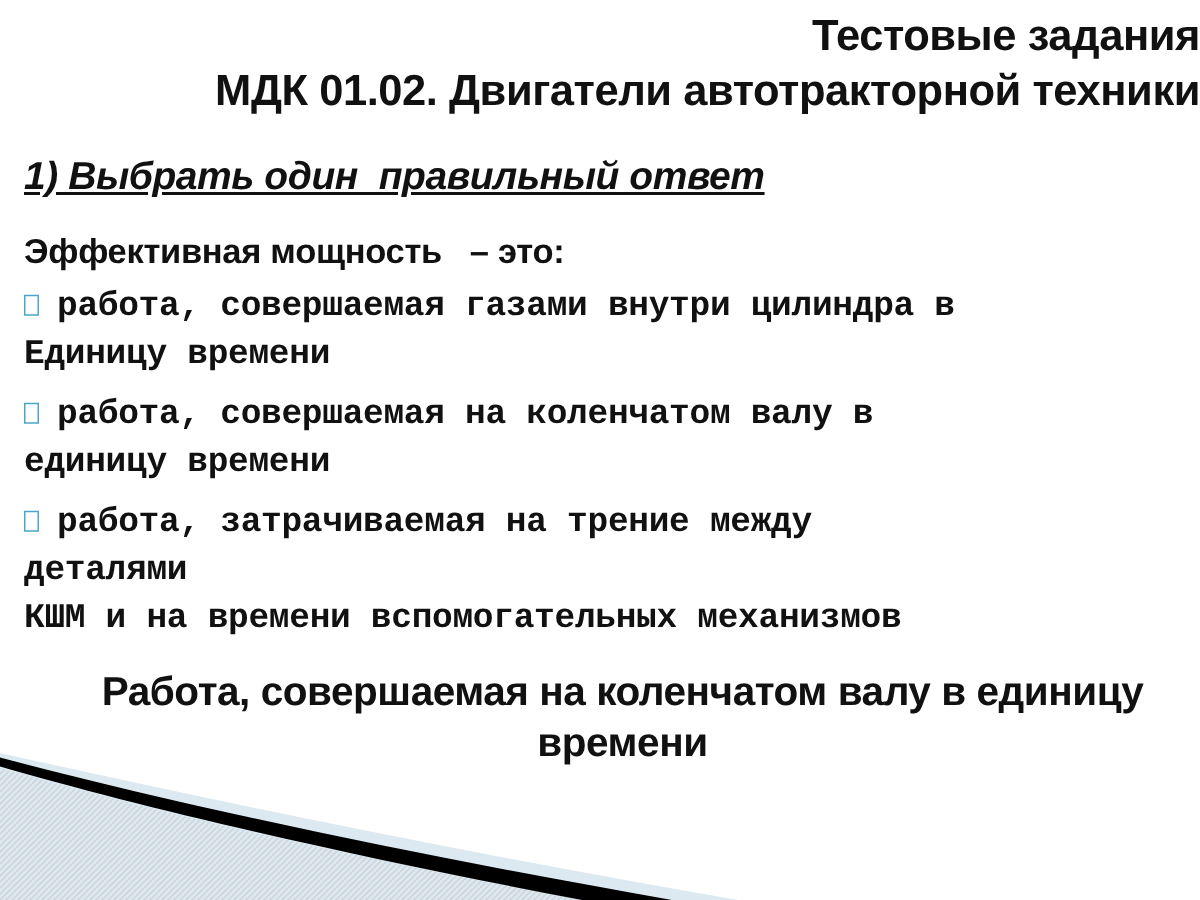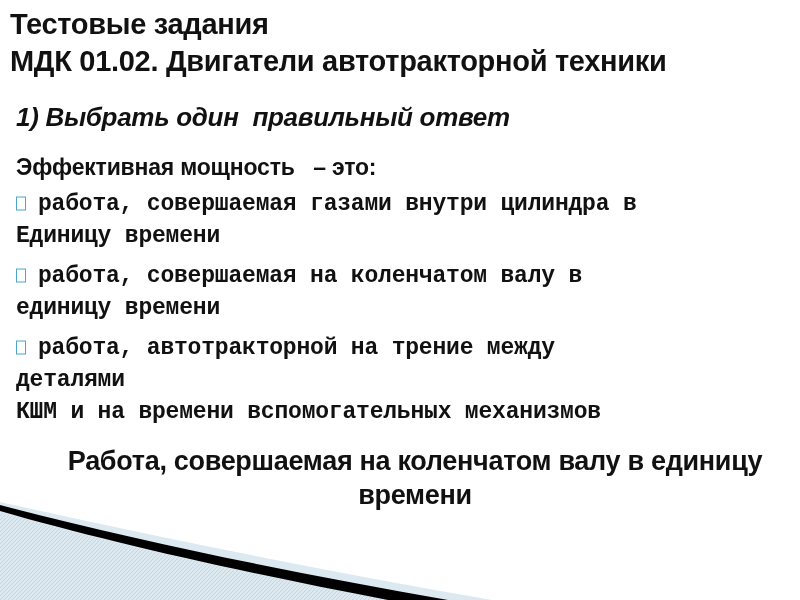--- a/index.html
+++ b/index.html
@@ -11,35 +11,36 @@
     overflow: hidden;
     font-family: "Liberation Sans", sans-serif;
     color: #111111;
     font-weight: bold;
   }
 
   
   .title {
     position: absolute;
     top: 6px; left: 10px; right: 0;
-    text-align: left;
+    text-align: right;
     font-size: 29px;
     line-height: 37px;
     letter-spacing: -0.3px;
   }
 
   
   .instruction {
     position: absolute;
     top: 101px; left: 16px; right: 16px;
     font-size: 26px;
     line-height: 32px;
     font-style: italic;
     white-space: pre-wrap;
     letter-spacing: -0.3px;
+    text-decoration: underline;
   }
 
   
   .stem {
     position: absolute;
     top: 151px; left: 16px; right: 16px;
     font-size: 23px;
     line-height: 32px;
     white-space: pre-wrap;
     letter-spacing: -0.2px;
@@ -102,21 +103,21 @@
   <div class="options">
     <p class="option">
       <span class="bullet-box"></span><span>работа, совершаемая газами внутри цилиндра в</span><br>
       <span>Единицу времени</span>
     </p>
     <p class="option">
       <span class="bullet-box"></span><span>работа, совершаемая на коленчатом валу в</span><br>
       <span>единицу времени</span>
     </p>
     <p class="option">
-      <span class="bullet-box"></span><span>работа, автотракторной на трение между деталями</span><br>
+      <span class="bullet-box"></span><span>работа, затрачиваемая на трение между деталями</span><br>
       <span>КШМ и на времени вспомогательных механизмов</span>
     </p>
   </div>
 
   <div class="answer">
     <div>Работа, совершаемая на коленчатом валу в единицу</div>
     <div>времени</div>
   </div>
 
   <svg class="corner-decoration" viewBox="0 0 500 100" preserveAspectRatio="none" aria-hidden="true">

